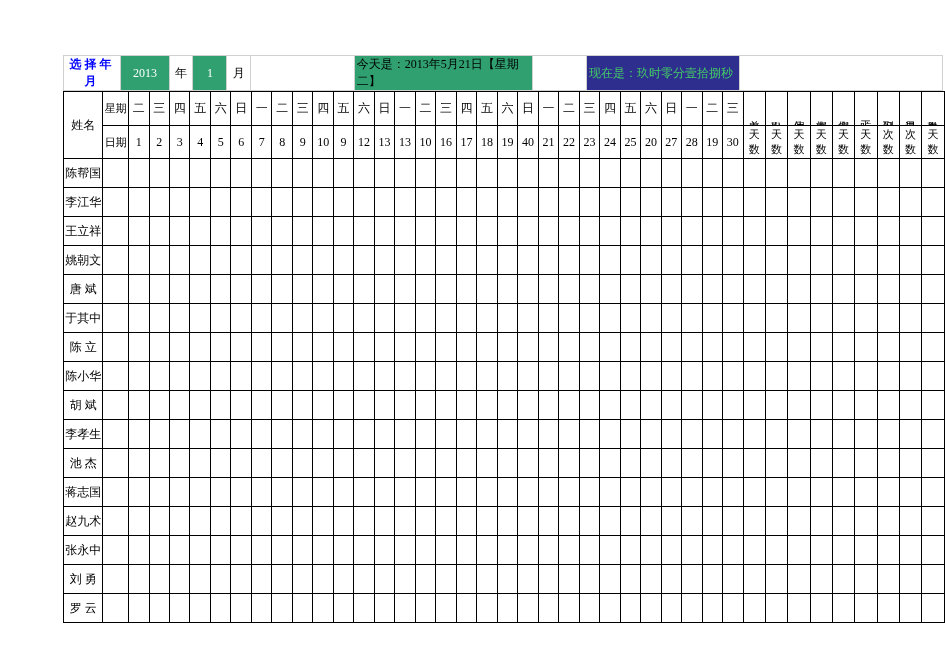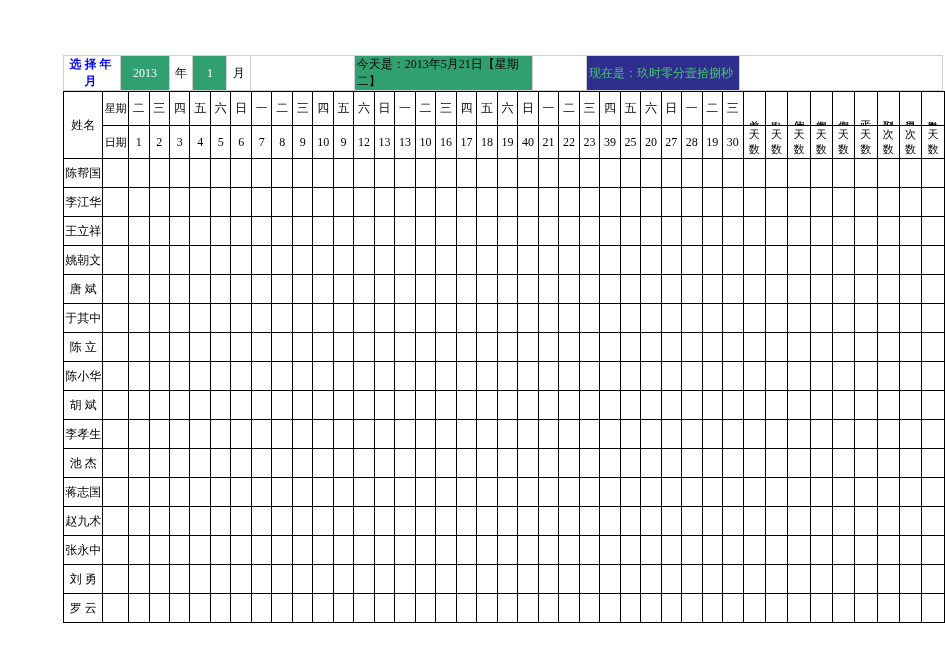--- a/index.html
+++ b/index.html
@@ -123,21 +123,21 @@
           <td class="col-day">13</td>
           <td class="col-day">10</td>
           <td class="col-day">16</td>
           <td class="col-day">17</td>
           <td class="col-day">18</td>
           <td class="col-day">19</td>
           <td class="col-day">40</td>
           <td class="col-day">21</td>
           <td class="col-day">22</td>
           <td class="col-day">23</td>
-          <td class="col-day">39</td>
+          <td class="col-day">24</td>
           <td class="col-day">25</td>
           <td class="col-day">20</td>
           <td class="col-day">27</td>
           <td class="col-day">28</td>
           <td class="col-day">19</td>
           <td class="col-day">30</td>
           <td class="col-sum subhdr">天数</td>
           <td class="col-sum subhdr">天数</td>
           <td class="col-sum subhdr">天数</td>
           <td class="col-sum subhdr">天数</td>

